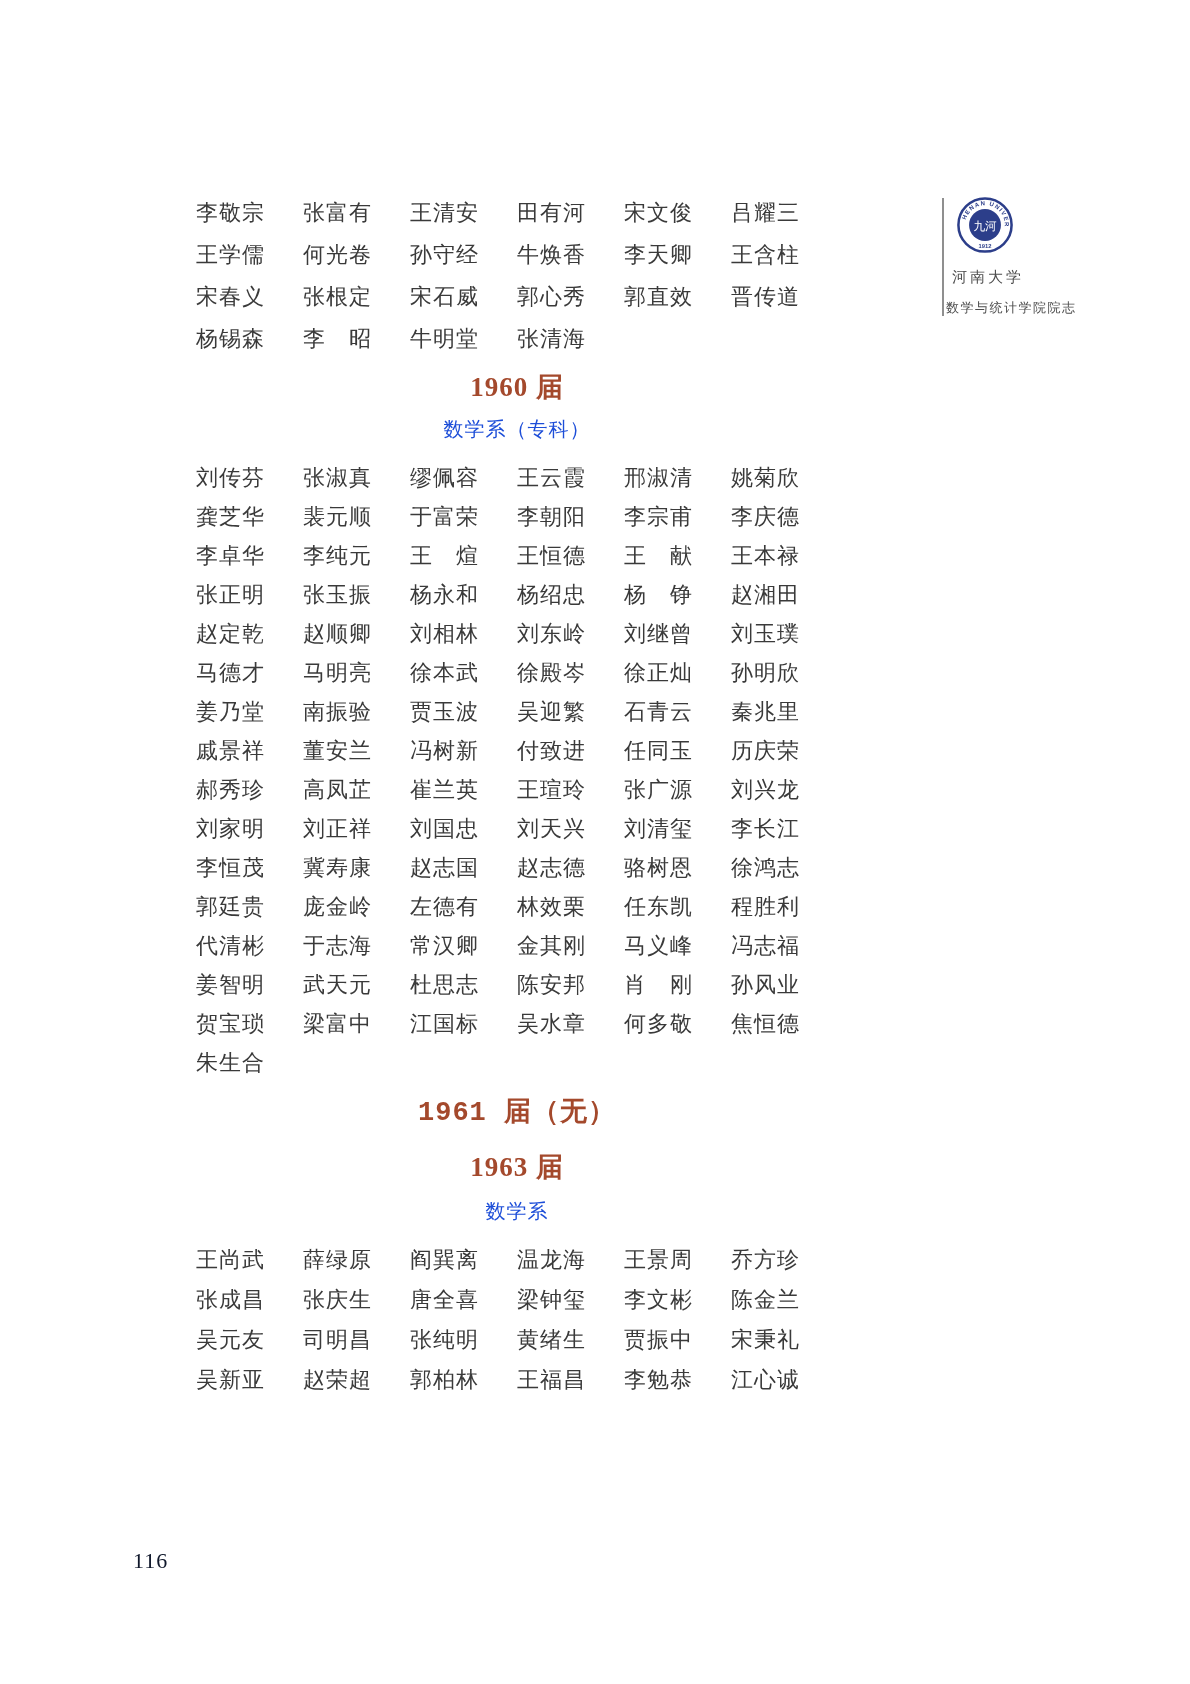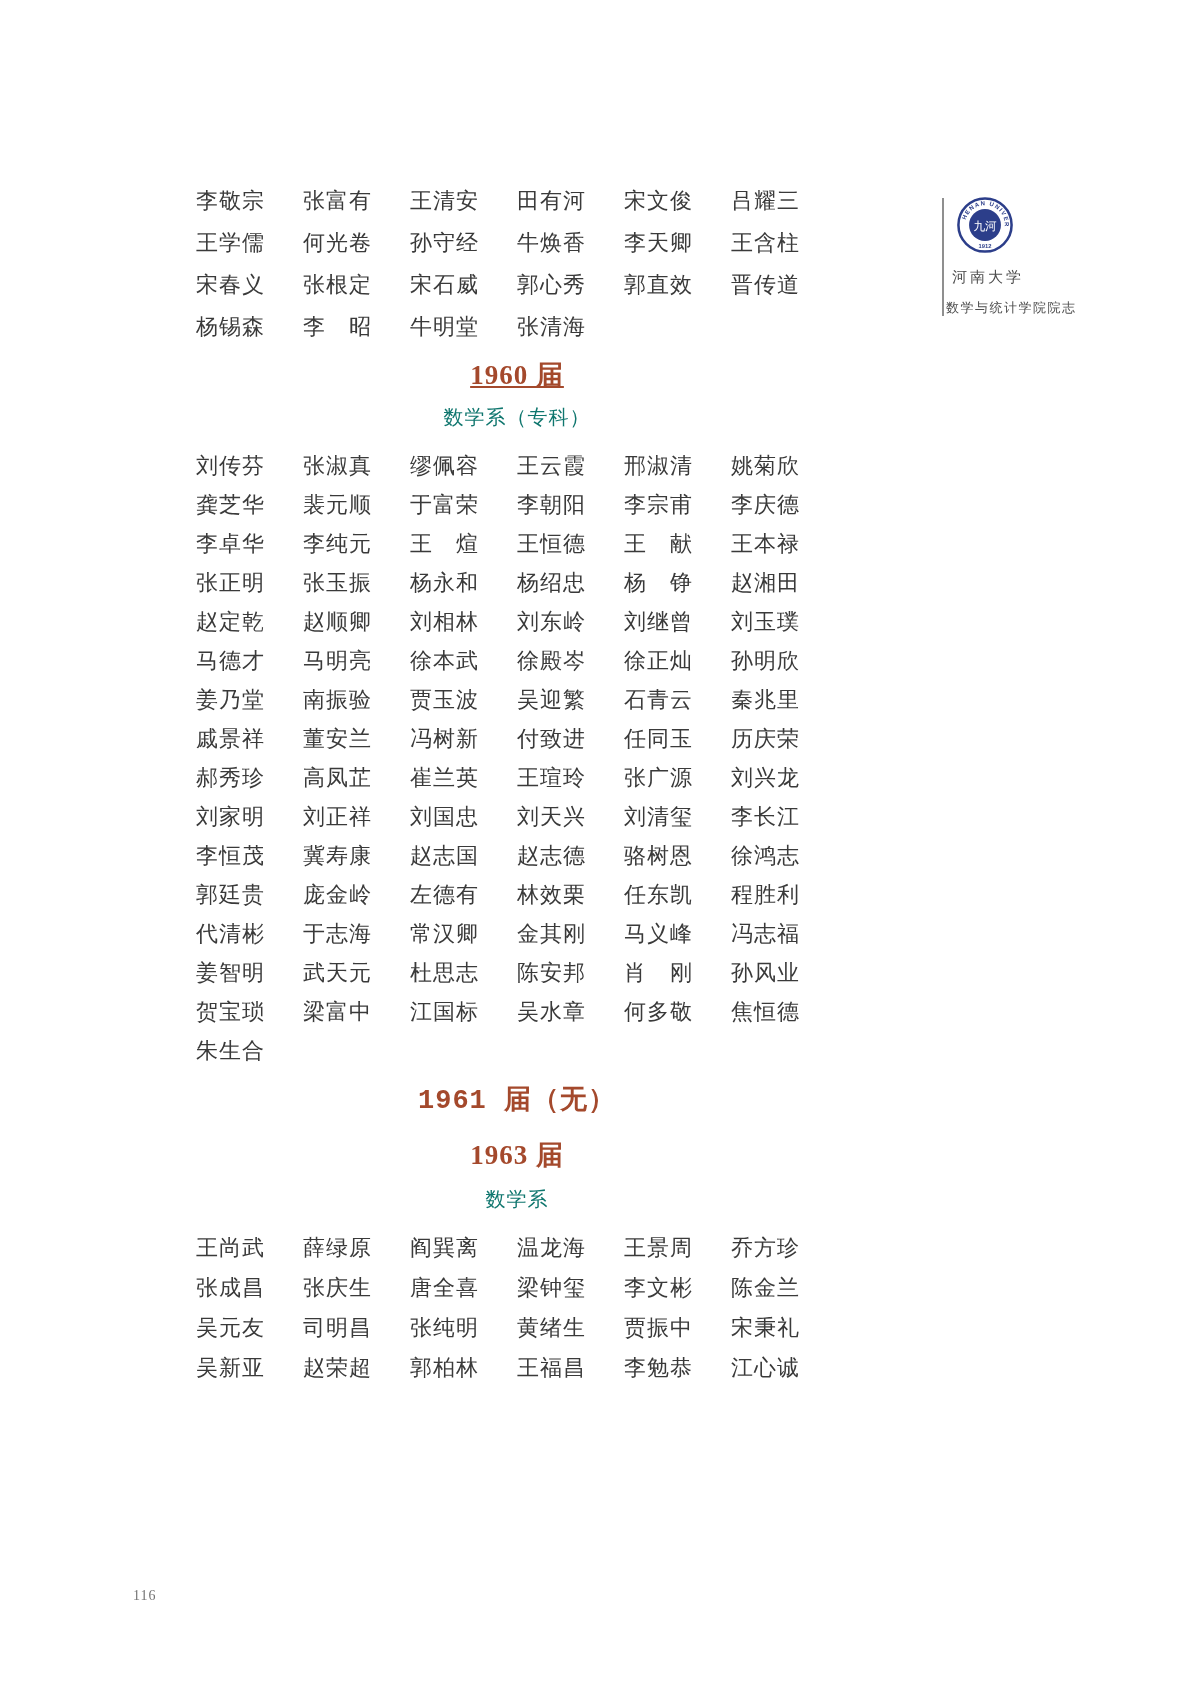--- a/index.html
+++ b/index.html
@@ -11,45 +11,45 @@
     font-family:"Liberation Serif","DejaVu Serif",serif;
     overflow:hidden;
   }
   
   .corner{position:absolute;left:942px;top:198px;width:240px;height:130px;}
   .corner .divider{position:absolute;left:0;top:0;width:2px;height:118px;background:#8f8f8f;}
   .corner .seal{position:absolute;left:14px;top:-2px;width:58px;height:58px;}
   .corner .uni{position:absolute;left:10px;top:70px;font-size:15px;color:#4d4d4d;letter-spacing:3px;white-space:nowrap;font-family:"Liberation Serif","DejaVu Serif",serif;}
   .corner .book{position:absolute;left:4px;top:101px;font-size:13px;color:#4d4d4d;letter-spacing:1.5px;white-space:nowrap;}
   
-  .content{position:absolute;left:196px;top:180px;width:642px;}
+  .content{position:absolute;left:196px;top:192px;width:642px;}
   .name-grid{display:grid;grid-template-columns:repeat(6,107px);}
   .name-grid .name{
     font-size:22px;color:#3a3a3a;letter-spacing:1px;white-space:nowrap;
   }
   .grid-top .name{line-height:42px;}
   .grid-1960 .name{line-height:39px;}
   .grid-1963 .name{line-height:40px;}
   .year-heading{
     margin:0;text-align:center;font-size:27px;line-height:38px;
     font-weight:bold;color:#a4492c;letter-spacing:1px;
     font-family:"Liberation Serif","DejaVu Serif",serif;
   }
-  .h-1960{margin-top:8px;text-decoration:underline;}
+  .h-1960{margin-top:8px;}
   .h-1961{margin-top:12px;font-family:Liberation Mono, monospace;}
   .h-1962{margin-top:18px;}
   .h-1963{margin-top:16px;}
   .dept-heading{
     margin:0;text-align:center;font-size:20px;line-height:30px;
-    font-weight:normal;color:#0f766e;letter-spacing:1px;
+    font-weight:normal;color:#1d4ed8;letter-spacing:1px;
   }
   .dept-1960{margin-top:8px;margin-bottom:14px;}
   .dept-1963{margin-top:10px;margin-bottom:14px;}
   
-  .page-number{position:absolute;left:133px;top:1588px;font-size:14px;color:#737373;letter-spacing:1px;}
+  .page-number{position:absolute;left:133px;top:1548px;font-size:22px;color:#0f172a;letter-spacing:1px;}
 </style>
 </head>
 <body>
 
 <div class="page">
 
   <div class="corner">
     <div class="divider"></div>
     <svg class="seal" viewBox="0 0 60 60">
       <circle cx="30" cy="30" r="27.5" fill="#ffffff" stroke="#2c3e8a" stroke-width="2.6"></circle>

